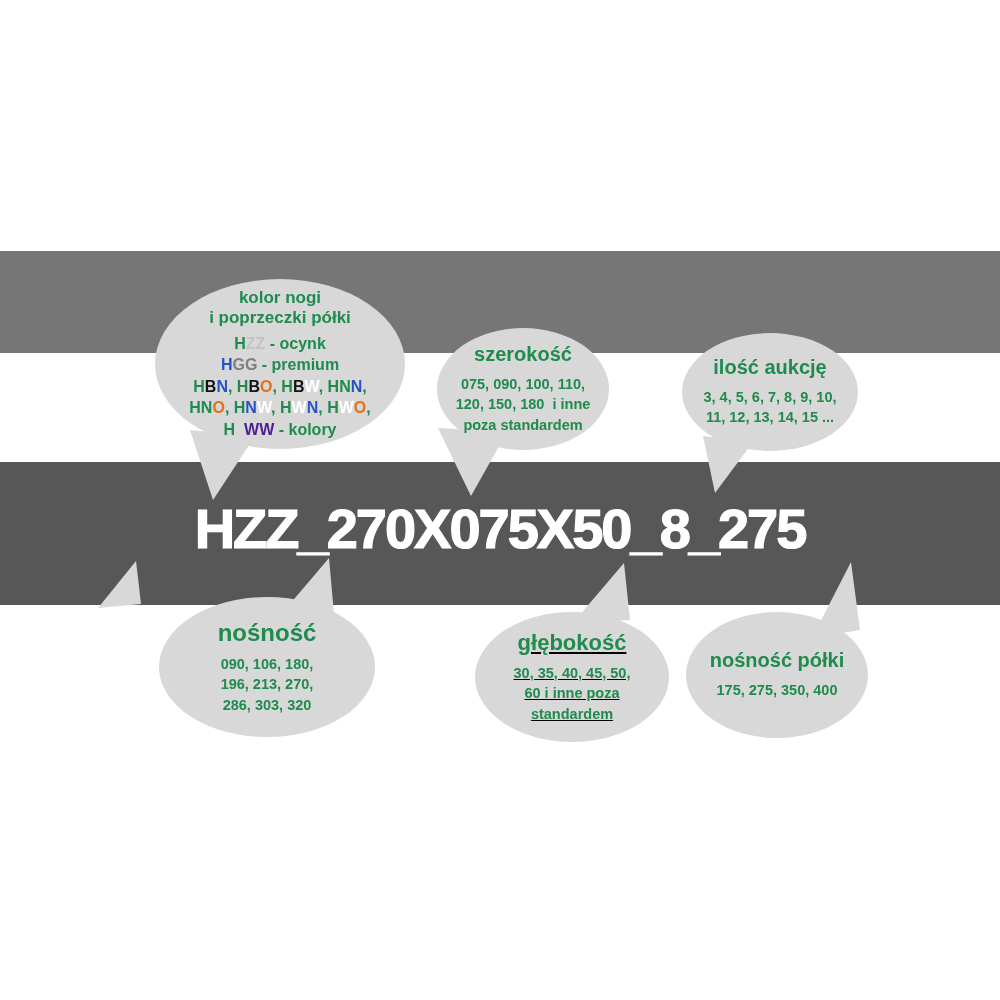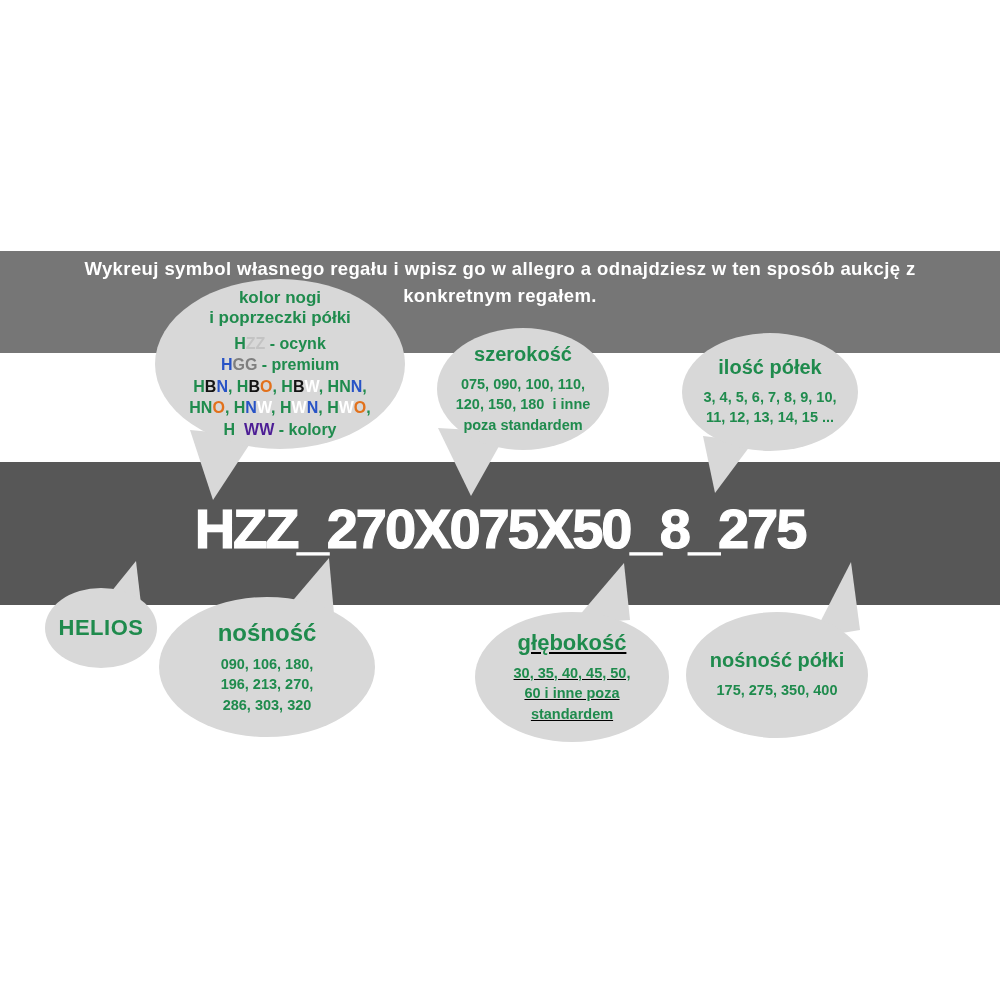--- a/index.html
+++ b/index.html
@@ -38,24 +38,20 @@
   .helios-label{color:#1f8b4d;font-size:22px;letter-spacing:.5px;}
 </style>
 </head>
 <body>
 
 <div class="canvas">
 
   <div class="band band-top"></div>
   <div class="band band-dark"></div>
 
-  <div class="header-text">
-    <div>Wykreuj symbol własnego regału i wpisz go w allegro a odnajdziesz w ten sposób aukcję z</div>
-    <div>konkretnym regałem.</div>
-  </div>
 
   <svg class="tails" width="1000" height="1000" viewBox="0 0 1000 1000">
     <polygon fill="#d8d8d8" points="190,430 255,436 213,500"></polygon>
     <polygon fill="#d8d8d8" points="438,428 507,432 471,496"></polygon>
     <polygon fill="#d8d8d8" points="703,436 753,442 715,493"></polygon>
     <polygon fill="#d8d8d8" points="98,608 136,561 141,604"></polygon>
     <polygon fill="#d8d8d8" points="278,618 329,558 334,614"></polygon>
     <polygon fill="#d8d8d8" points="572,624 624,563 630,620"></polygon>
     <polygon fill="#d8d8d8" points="812,638 851,562 860,630"></polygon>
   </svg>
@@ -77,29 +73,26 @@
 
   <div class="bubble" style="left:437px;top:328px;width:172px;height:122px;">
     <div class="b-title t20">szerokość</div>
     <div class="gap6"></div>
     <div class="values">075, 090, 100, 110,</div>
     <div class="values">120, 150, 180  i inne</div>
     <div class="values">poza standardem</div>
   </div>
 
   <div class="bubble" style="left:682px;top:333px;width:176px;height:118px;">
-    <div class="b-title t20">ilość półek</div>
+    <div class="b-title t20">ilość aukcję</div>
     <div class="gap6"></div>
     <div class="values">3, 4, 5, 6, 7, 8, 9, 10,</div>
     <div class="values">11, 12, 13, 14, 15 ...</div>
   </div>
 
-  <div class="bubble" style="left:45px;top:588px;width:112px;height:80px;">
-    <div class="helios-label">HELIOS</div>
-  </div>
 
   <div class="bubble" style="left:159px;top:597px;width:216px;height:140px;">
     <div class="b-title t24">nośność</div>
     <div class="gap6"></div>
     <div class="values">090, 106, 180,</div>
     <div class="values">196, 213, 270,</div>
     <div class="values">286, 303, 320</div>
   </div>
 
   <div class="bubble" style="left:475px;top:612px;width:194px;height:130px;text-decoration:underline;">

